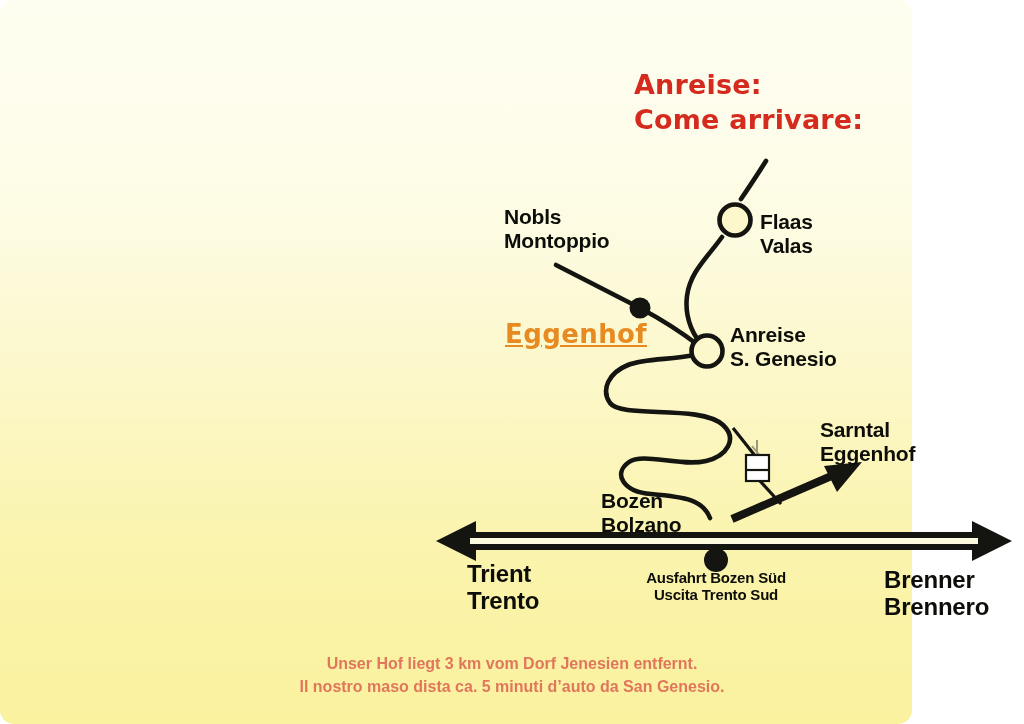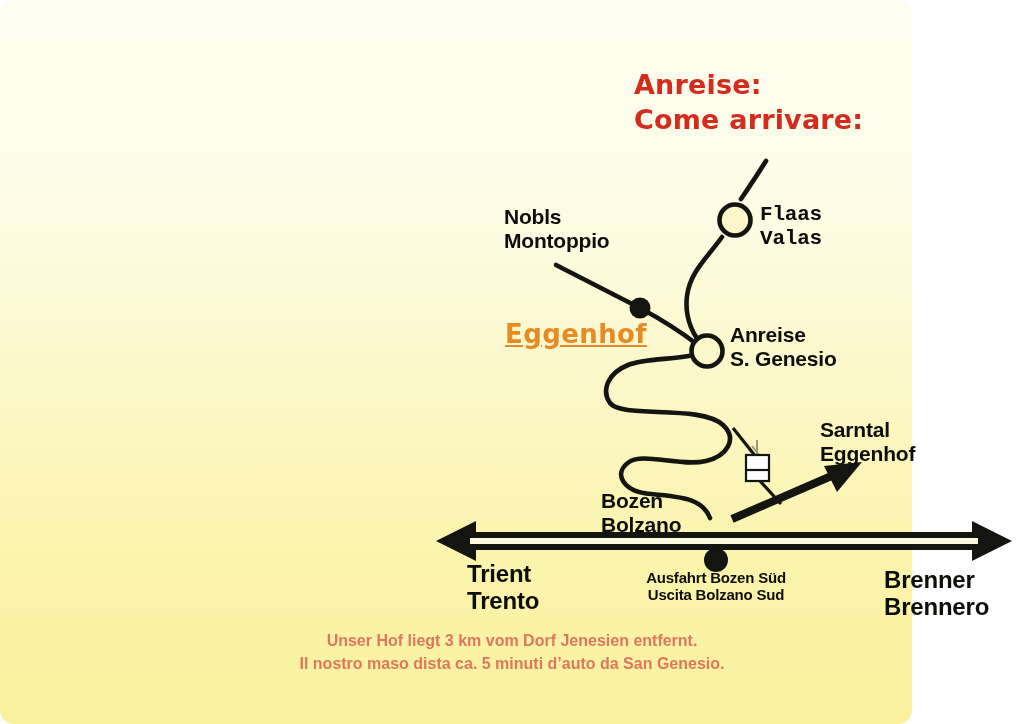--- a/index.html
+++ b/index.html
@@ -66,32 +66,32 @@
     font-family: "DejaVu Sans", sans-serif;
     font-weight: bold;
     font-size: 26px;
     white-space: pre;
     letter-spacing: 0.4px;
     text-decoration: underline;
   }
   #footer-note {
     position: absolute;
     left: 0;
-    top: 629px;
+    top: 652px;
     width: 1024px;
     text-align: center;
     color: #E0775C;
     font-family: "Liberation Sans", sans-serif;
     font-weight: bold;
     font-size: 16px;
     line-height: 1.45;
     white-space: pre;
   }
   .lbl-nobls   { left: 504px; top: 205px; }
-  .lbl-flaas   { left: 760px; top: 203px; font-family: Liberation Mono, monospace; }
+  .lbl-flaas   { left: 760px; top: 210px; }
   .lbl-jenesien{ left: 730px; top: 323px; }
   .lbl-sarntal { left: 820px; top: 418px; }
   .lbl-bozen   { left: 601px; top: 489px; }
   .lbl-trient  { left: 467px; top: 561px; }
   .lbl-brenner { left: 884px; top: 567px; }
   .lbl-ausfahrt{ left: 600px; top: 570px; width: 232px; }
 </style>
 </head>
 <body>
 
@@ -165,18 +165,18 @@
   <div class="lbl lbl-big lbl-trient"><span>Trient</span>
 <span>Trento</span></div>
 
   <div class="lbl lbl-place lbl-bozen"><span>Bozen</span>
 <span>Bolzano</span></div>
 
   <div class="lbl lbl-big lbl-brenner"><span>Brenner</span>
 <span>Brennero</span></div>
 
   <div class="lbl lbl-small lbl-ausfahrt"><span>Ausfahrt Bozen Süd</span>
-<span>Uscita Bolzano Sud</span></div>
+<span>Uscita Trento Sud</span></div>
 
   <div id="footer-note"><span>Unser Hof liegt 3 km vom Dorf Jenesien entfernt.</span>
 <span>Il nostro maso dista ca. 5 minuti d’auto da San Genesio.</span></div>
 
 </div>
 
 </body></html>

